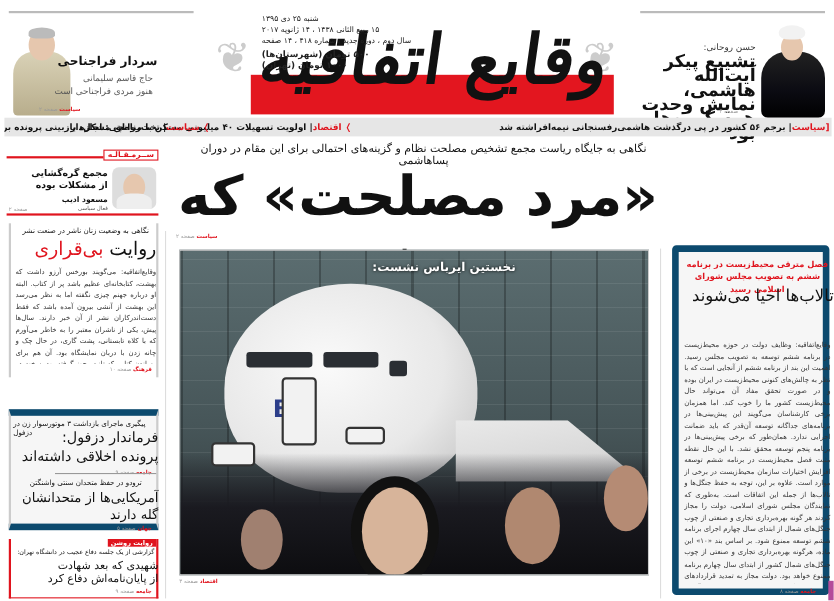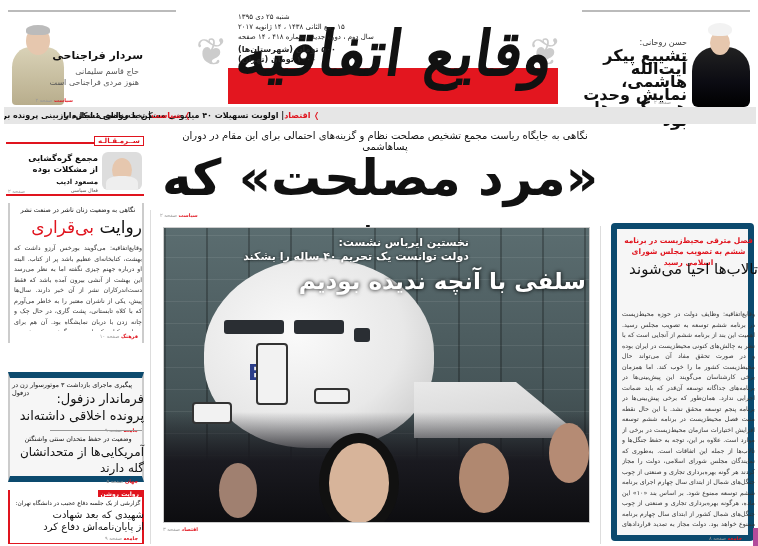--- a/index.html
+++ b/index.html
@@ -92,20 +92,21 @@
     <div class="abs photo-cloak" style="left:2px;top:28px;width:58px;height:60px"></div>
     <div class="abs photo-face" style="left:20px;top:12px;width:20px;height:24px"></div>
     <div class="abs photo-turban" style="left:18px;top:4px;width:24px;height:13px"></div>
   </div>
   <div class="abs teaser-sub" style="left:2px;top:22px;width:105px;color:#333">حسن روحانی:</div>
   <div class="abs teaser-title" style="left:2px;top:34px;width:105px;font-size:16px;line-height:13px">تشییع پیکر آیت‌الله هاشمی، نمایش وحدت همه گروه‌ها بود</div>
   <div class="abs src" style="left:74px;top:84px">صفحه ۲</div>
 </div>
 
 <div class="abs ticker">
+  <div class="tick" style="right:2px"><span class="bracket">[</span><span class="cat">سیاست</span>| <span>برجم ۵۶ کشور در پی درگذشت هاشمی‌رفسنجانی نیمه‌افراشته شد</span></div>
   <div class="tick" style="right:436px"><span class="bracket">❭</span> <span class="cat">اقتصاد</span>| <span>اولویت تسهیلات ۴۰ میلیونی مسکن با مناطق مشکل‌دار</span></div>
   <div class="tick" style="right:565px"><span class="bracket">❭</span> <span class="cat">سیاست</span>| <span>تخت‌روانچی: اجازه بازبینی پرونده برجام را نخواهیم داد</span></div>
 </div>
 
 <div class="abs" style="left:6px;top:136px;width:138px;height:60px">
   <div class="abs sect-rule" style="left:0;top:6px;width:100px"></div>
   <div class="abs red" style="right:0;top:0;font-size:7px;font-weight:bold;border:1px solid #e0141e;padding:0 3px;background:#fff">ســرمـقـالـه</div>
   <div class="abs" style="left:96px;top:16px;width:40px;height:38px;border-radius:6px;overflow:hidden;background:#ddd">
     <div class="abs photo-face" style="left:10px;top:6px;width:20px;height:24px"></div>
     <div class="abs" style="left:4px;top:24px;width:32px;height:18px;background:#eee;border-radius:40% 40% 0 0"></div>
@@ -127,21 +128,21 @@
 
 <div class="abs box" style="left:8px;top:372px;width:136px;height:110px;border-left:2px solid #ccc;border-right:2px solid #ccc">
   <div>
     <div class="abs" style="left:2px;top:3px;width:132px;font-size:6.5px;text-align:left">پیگیری ماجرای بازداشت ۳ موتورسوار زن در دزفول</div>
     <div class="abs col-title" style="left:2px;top:12px;width:132px;font-size:13px;line-height:17px">فرماندار دزفول:</div>
     <div class="abs col-title" style="left:2px;top:29px;width:132px;font-size:13px;line-height:17px">پرونده اخلاقی داشته‌اند</div>
     <div class="abs src" style="right:4px;top:49px"><span class="cat">جامعه</span> <span>صفحه ۹</span></div>
     <div class="abs" style="left:40px;top:52px;width:92px;height:1px;background:#999"></div>
   </div>
   <div>
-    <div class="abs" style="left:2px;top:57px;width:132px;font-size:6.5px;text-align:center">وضعیت در حفظ متحدان سنتی واشنگتن</div>
+    <div class="abs" style="left:2px;top:57px;width:132px;font-size:6.5px;text-align:center">ترودو در حفظ متحدان سنتی واشنگتن</div>
     <div class="abs col-title" style="left:2px;top:66px;width:132px;font-size:12px;line-height:16px">آمریکایی‌ها از متحدانشان</div>
     <div class="abs col-title" style="left:2px;top:82px;width:132px;font-size:12px;line-height:16px">گله دارند</div>
     <div class="abs src" style="right:4px;top:100px"><span class="cat">جهان</span> <span>صفحه ۵</span></div>
   </div>
 </div>
 
 <div class="abs" style="left:8px;top:490px;width:136px;height:54px;border-left:2px solid #e0141e;border-right:2px solid #e0141e;border-bottom:1px solid #e0141e">
   <div class="abs" style="right:0;top:0;background:#e0141e;color:#fff;font-size:6px;font-weight:bold;padding:0 3px">روایت روشن</div>
   <div class="abs" style="left:2px;top:10px;width:132px;font-size:5.8px;text-align:center">گزارشی از یک جلسه دفاع عجیب در دانشگاه تهران:</div>
   <div class="abs col-title" style="left:2px;top:19px;width:132px;font-size:10px;line-height:12px">شهیدی که بعد شهادت</div>
@@ -164,22 +165,20 @@
   <div class="stairs"></div>
   <div class="crowd"></div>
   <div class="phone" style="left:92px;top:115px;width:32px;height:62px"></div>
   <div class="phone" style="left:150px;top:160px;width:36px;height:16px"></div>
   <div class="phone" style="left:28px;top:174px;width:40px;height:22px"></div>
   <div class="head" style="left:165px;top:215px;width:60px;height:80px;background:#d7b49a;box-shadow:0 0 0 10px #111"></div>
   <div class="head" style="left:295px;top:215px;width:50px;height:70px;background:#b08870"></div>
   <div class="head" style="left:55px;top:235px;width:38px;height:55px;background:#a08070"></div>
   <div class="head" style="left:385px;top:195px;width:40px;height:60px;background:#b58b74"></div>
   <div class="abs photo-over1">نخستین ایرباس نشست:</div>
-  <div class="abs photo-over1" style="top:22px">دولت توانست یک تحریم ۴۰ ساله را بشکند</div>
-  <div class="abs photo-over2" style="left:2px;top:38px;width:420px">سلفی با آنچه ندیده بودیم</div>
 </div>
 <div class="abs src photo-cap"><span class="cat">اقتصاد</span> <span>صفحه ۳</span></div>
 
 <div class="abs box" style="left:611px;top:223px;width:143px;height:318px;border-radius:4px">
   <div class="abs red" style="left:4px;top:6px;width:135px;font-size:7.5px;font-weight:bold;text-align:center;line-height:11px">فصل مترقی محیط‌زیست در برنامه ششم به تصویب مجلس شورای اسلامی رسید</div>
   <div class="abs col-title" style="left:2px;top:30px;width:139px;font-size:15px;line-height:20px">تالاب‌ها احیا می‌شوند</div>
   <div class="abs body-text" style="left:5px;top:80px;width:133px;height:222px;overflow:hidden">وقایع‌اتفاقیه: وظایف دولت در حوزه محیط‌زیست در برنامه ششم توسعه به تصویب مجلس رسید. اهمیت این بند از برنامه ششم از آنجایی است که با نظر به چالش‌های کنونی محیط‌زیست در ایران بوده و در صورت تحقق مفاد آن می‌تواند حال محیط‌زیست کشور ما را خوب کند. اما همزمان برخی کارشناسان می‌گویند این پیش‌بینی‌ها در برنامه‌های جداگانه توسعه آن‌قدر که باید ضمانت اجرایی ندارد. همان‌طور که برخی پیش‌بینی‌ها در برنامه پنجم توسعه محقق نشد. با این حال نقطه مثبت فصل محیط‌زیست در برنامه ششم توسعه افزایش اختیارات سازمان محیط‌زیست در برخی از موارد است. علاوه بر این، توجه به حفظ جنگل‌ها و تالاب‌ها از جمله این اتفاقات است. به‌طوری که نمایندگان مجلس شورای اسلامی، دولت را مجاز کردند هر گونه بهره‌برداری تجاری و صنعتی از چوب جنگل‌های شمال از ابتدای سال چهارم اجرای برنامه ششم توسعه ممنوع شود. بر اساس بند «۱۰» این ماده، هرگونه بهره‌برداری تجاری و صنعتی از چوب جنگل‌های شمال کشور از ابتدای سال چهارم برنامه ممنوع خواهد بود. دولت مجاز به تمدید قراردادهای طرح‌های جنگلداری مذکور که مدت اجرای آن به اتمام می‌رسد نیست. در بند «۲۰» نیز دولت مکلف شد نسبت به اصلاح آن دسته از طرح‌های جنگلداری که مدت اجرای آن تا پایان سال سوم اجرای قانون برنامه به اتمام نمی‌رسد طبق ضوابط قانونی اقدام کند.</div>
   <div class="abs src" style="right:6px;top:306px"><span class="cat">جامعه</span> <span>صفحه ۸</span></div>
 </div>
 <div class="abs accent-bar" style="left:753px;top:528px;width:5px;height:18px"></div>

